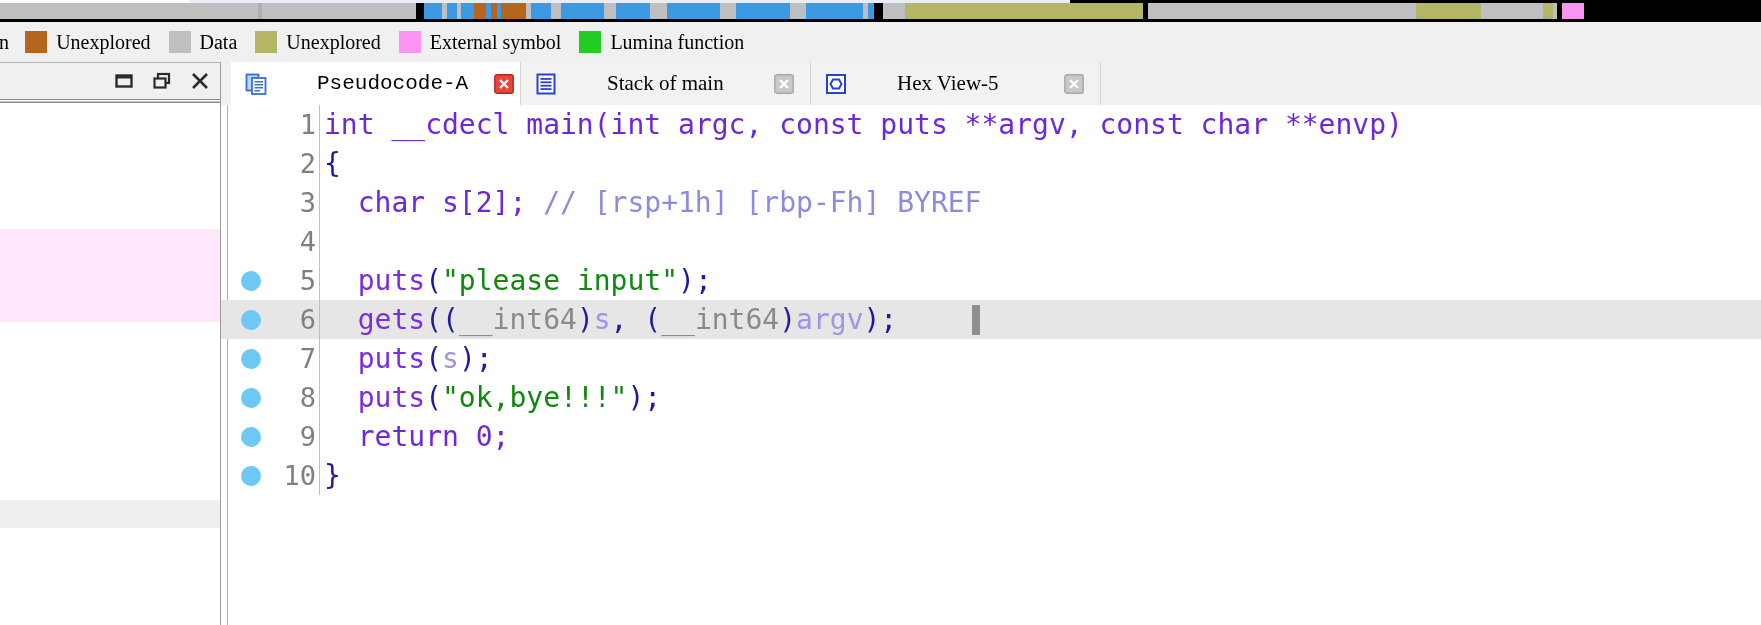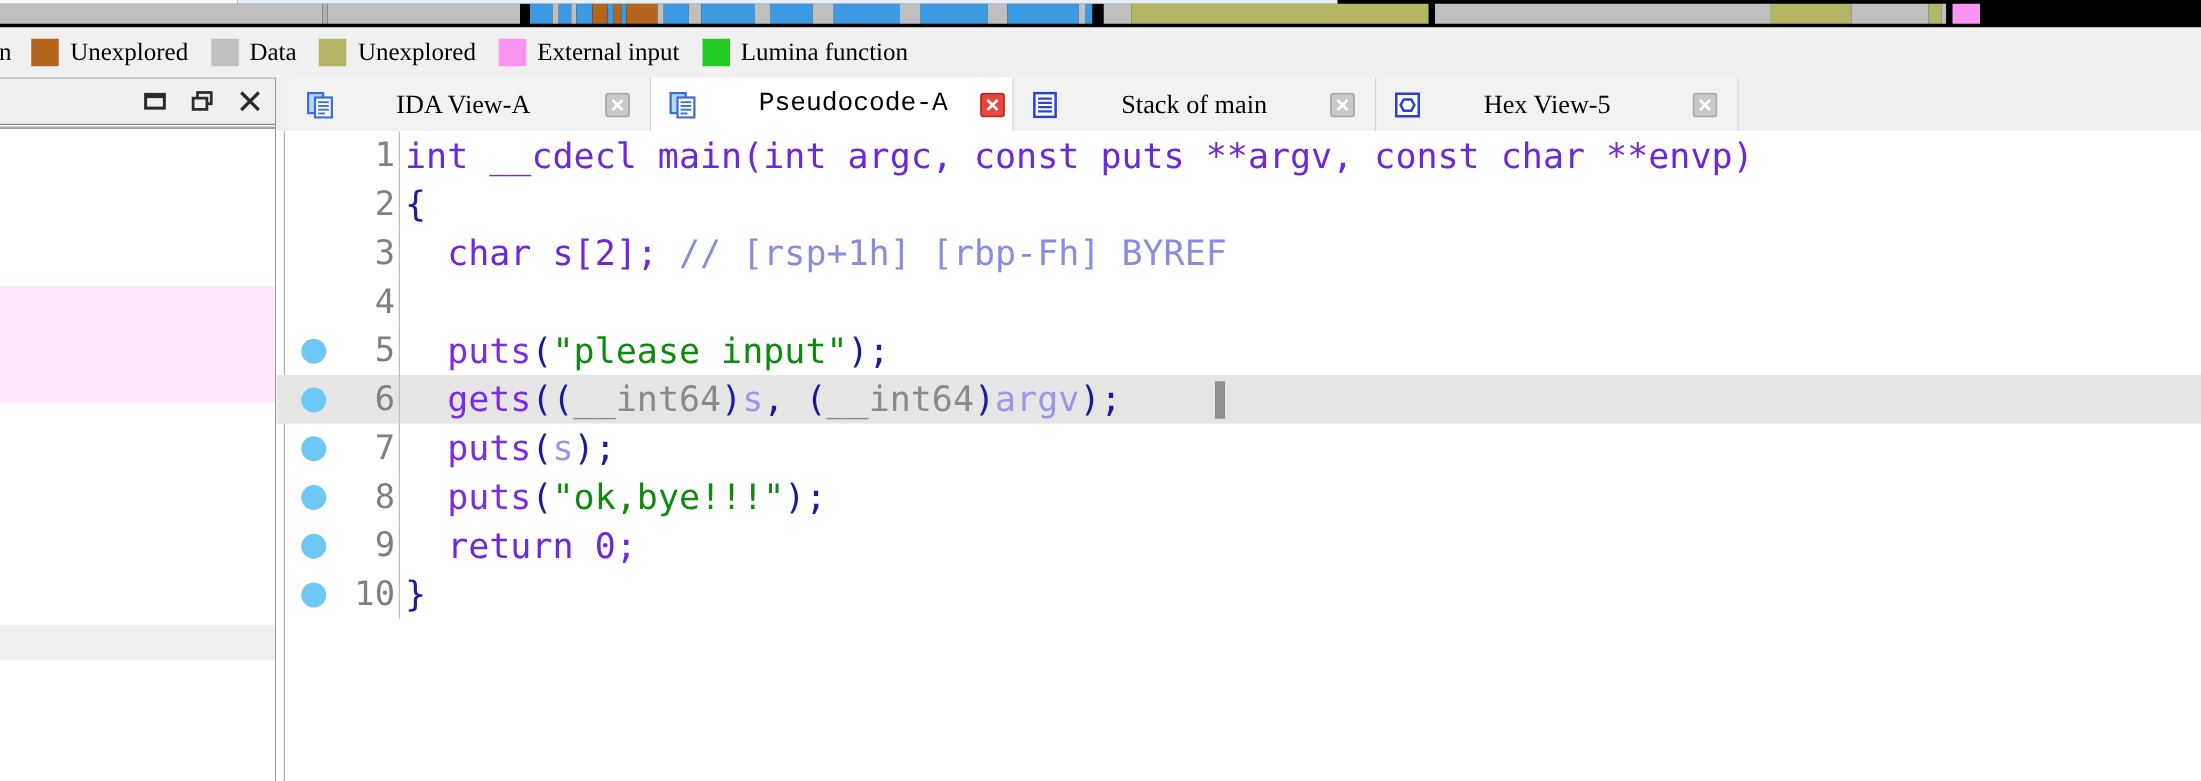--- a/index.html
+++ b/index.html
@@ -344,21 +344,21 @@
     <span class="legend-item">
       <span class="legend-swatch" style="background: rgb(191, 191, 191);"></span>
       <span class="legend-label">Data</span>
     </span>
     <span class="legend-item">
       <span class="legend-swatch" style="background: rgb(181, 181, 102);"></span>
       <span class="legend-label">Unexplored</span>
     </span>
     <span class="legend-item">
       <span class="legend-swatch" style="background: rgb(249, 149, 240);"></span>
-      <span class="legend-label">External input</span>
+      <span class="legend-label">External symbol</span>
     </span>
     <span class="legend-item">
       <span class="legend-swatch" style="background: rgb(34, 204, 34);"></span>
       <span class="legend-label">Lumina function</span>
     </span>
   </div>
 
 <div id="left-panel">
   <div id="left-panel-titlebar">
     <span class="win-btn">
@@ -381,39 +381,20 @@
   </div>
   <div id="left-panel-underline"></div>
   <div id="left-panel-body">
     <div id="pink-row"></div>
     <div id="gray-row"></div>
   </div>
 </div>
 
 <div id="tabbar">
   <div id="tabbar-leadin"></div>
-  <div class="tab" style="width: 290px;">
-      <span style="flex: 0 0 auto; margin-right: 24px; display: flex; align-items: center;">
-        <svg class="tab-icon" viewBox="0 0 22 22">
-          <rect x="1.5" y="1.5" width="12" height="16" fill="#bcd6f5" stroke="#3b6fd4" stroke-width="1.8"></rect>
-          <rect x="7" y="5" width="13.5" height="16" fill="#ffffff" stroke="#3b6fd4" stroke-width="1.8"></rect>
-          <rect x="9.5" y="8" width="8.5" height="1.5" fill="#3b6fd4"></rect>
-          <rect x="9.5" y="11" width="8.5" height="1.5" fill="#3b6fd4"></rect>
-          <rect x="9.5" y="14" width="8.5" height="1.5" fill="#3b6fd4"></rect>
-          <rect x="9.5" y="17" width="5.5" height="1.5" fill="#3b6fd4"></rect>
-        </svg>
-      </span>
-      <span class="tab-label">IDA View-A</span>
-      <span style="flex: 0 0 auto; display: flex; align-items: center; margin-left: auto;">
-        <svg class="tab-close" viewBox="0 0 20 20">
-          <rect x="0.8" y="0.8" width="18.4" height="18.4" rx="2" fill="#c9c9c9" stroke="#a8a8a8" stroke-width="1.4"></rect>
-          <path d="M6 6 L14 14 M14 6 L6 14" stroke="#ffffff" stroke-width="2.2" fill="none"></path>
-        </svg>
-      </span>
-    </div>
     <div class="tab active" style="width: 290px; font-family: Liberation Mono, monospace;">
       <span style="flex: 0 0 auto; margin-right: 24px; display: flex; align-items: center;">
         <svg class="tab-icon" viewBox="0 0 22 22">
           <rect x="1.5" y="1.5" width="12" height="16" fill="#bcd6f5" stroke="#3b6fd4" stroke-width="1.8"></rect>
           <rect x="7" y="5" width="13.5" height="16" fill="#ffffff" stroke="#3b6fd4" stroke-width="1.8"></rect>
           <rect x="9.5" y="8" width="8.5" height="1.5" fill="#3b6fd4"></rect>
           <rect x="9.5" y="11" width="8.5" height="1.5" fill="#3b6fd4"></rect>
           <rect x="9.5" y="14" width="8.5" height="1.5" fill="#3b6fd4"></rect>
           <rect x="9.5" y="17" width="5.5" height="1.5" fill="#3b6fd4"></rect>
         </svg>

